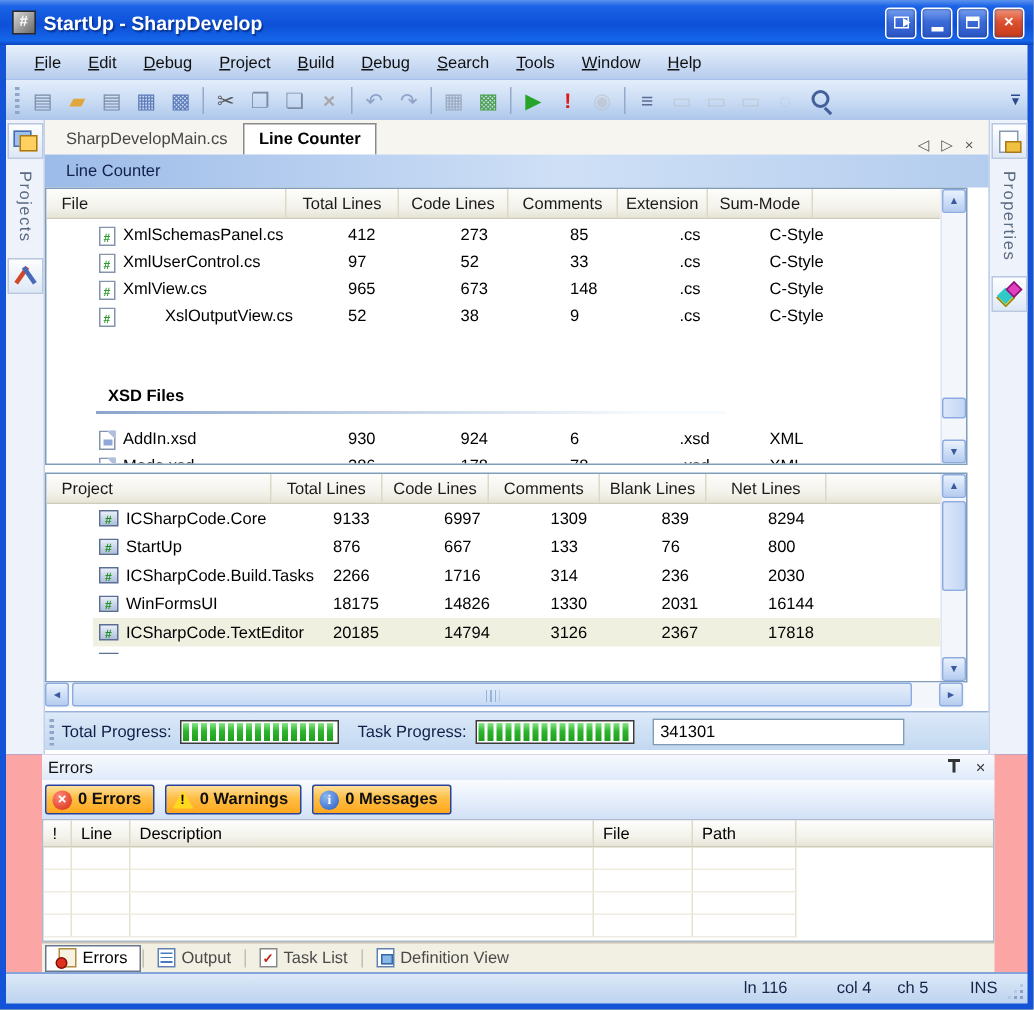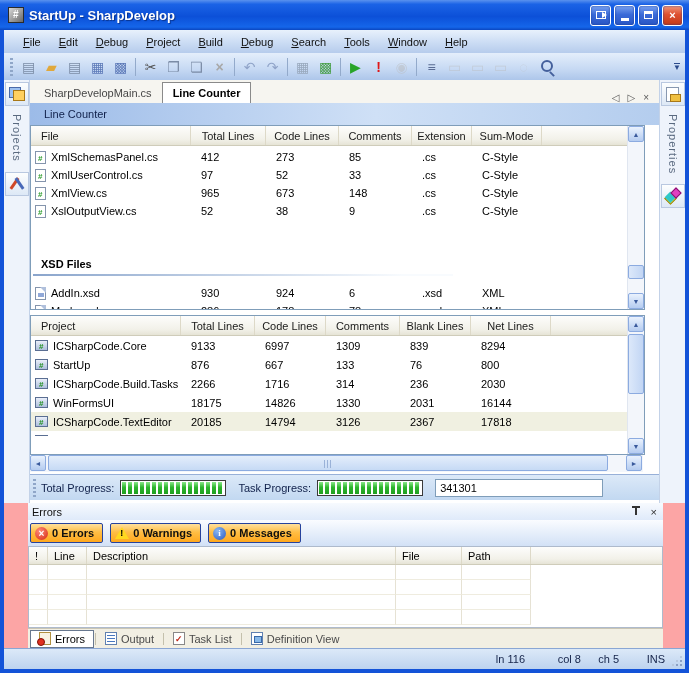--- a/index.html
+++ b/index.html
@@ -69,21 +69,21 @@
   #doc-header{position:absolute;left:0;top:23px;right:0;height:22px;
     background:linear-gradient(90deg,#9cbbe8,#cfe0f6 55%,#b4cdee);display:flex;align-items:center;padding-left:14px;color:#10204a;}
   
   .tbl{position:absolute;left:0;width:615px;border:1px solid #7f9db9;background:#fff;overflow:hidden;}
   #files-table{top:45px;height:185px;}
   #projects-table{top:235px;height:140px;}
   .th{position:absolute;left:0;top:0;right:17px;height:20px;display:flex;
     background:linear-gradient(180deg,#fdfdfc,#f2f1e9 70%,#e6e4d6);border-bottom:1px solid #cfccba;}
   .th .hcell{border-right:1px solid #ddd9c8;padding-top:4px;text-align:center;color:#1a1a1a;overflow:hidden;white-space:nowrap;}
   .th .hcell.first{text-align:left;padding-left:10px;}
-  .tbody{position:absolute;left:0;top:20px;right:17px;bottom:0;overflow:hidden;}
+  .tbody{position:absolute;left:0;top:20px;right:17px;bottom:0;overflow:hidden;padding-left:31px;}
   .t-row{display:flex;height:18px;align-items:center;}
   .t-row .cell{padding-left:10px;overflow:hidden;white-space:nowrap;flex:none;}
   .t-row .cell.name{display:flex;align-items:center;padding-left:4px;}
   .t-row.sel{background:#f0f0e1;}
   .spacer38{height:38px;} .spacer8{height:8px;} .spacer2{height:2px;}
   .group-hd{height:16px;padding-left:10px;font-weight:bold;}
   .group-line{height:2px;margin-left:2px;width:420px;background:linear-gradient(90deg,#8aa5cc,#f8fbfe 88%);margin-bottom:0px;}
   .fi{width:11px;height:13px;background:#fff;border:1px solid #8494ac;position:relative;display:inline-block;margin-right:5px;flex:none;}
   .fi-cs::after{content:"#";color:#2a9a2a;font:bold 8px "Liberation Sans",sans-serif;position:absolute;left:2px;top:2px;}
   .fi-xsd::before{content:"";position:absolute;right:-1px;top:-1px;border:3px solid #b0c0dc;border-left-color:transparent;border-bottom-color:transparent;}
@@ -303,21 +303,21 @@
               <span class="fi fi-cs"></span>
               <span>XmlView.cs</span>
             </span>
             <span class="cell" style="width: 75px;">965</span>
             <span class="cell" style="width: 73px;">673</span>
             <span class="cell" style="width: 73px;">148</span>
             <span class="cell" style="width: 60px;">.cs</span>
             <span class="cell" style="width: 70px;">C-Style</span>
           </div>
           <div class="t-row">
-            <span class="cell name" style="width: 160px;">
+            <span class="cell name" style="width: 160px; gap: 28px;">
               <span class="fi fi-cs"></span>
               <span>XslOutputView.cs</span>
             </span>
             <span class="cell" style="width: 75px;">52</span>
             <span class="cell" style="width: 73px;">38</span>
             <span class="cell" style="width: 73px;">9</span>
             <span class="cell" style="width: 60px;">.cs</span>
             <span class="cell" style="width: 70px;">C-Style</span>
           </div>
           <div class="spacer38"></div>
@@ -577,19 +577,19 @@
           <span class="e-tab">
             <span class="pt pt-def"></span>
             <span>Definition View</span>
           </span>
         </div>
     </div>
   </div>
 
   <div id="statusbar">
     <span class="st" id="st-ln">ln 116</span>
-    <span class="st" id="st-col">col 8</span>
+    <span class="st" id="st-col">col 4</span>
     <span class="st" id="st-ch">ch 5</span>
     <span class="st" id="st-ins">INS</span>
     <span class="rgrip"></span>
   </div>
 
 </div>
 
 </body></html>

